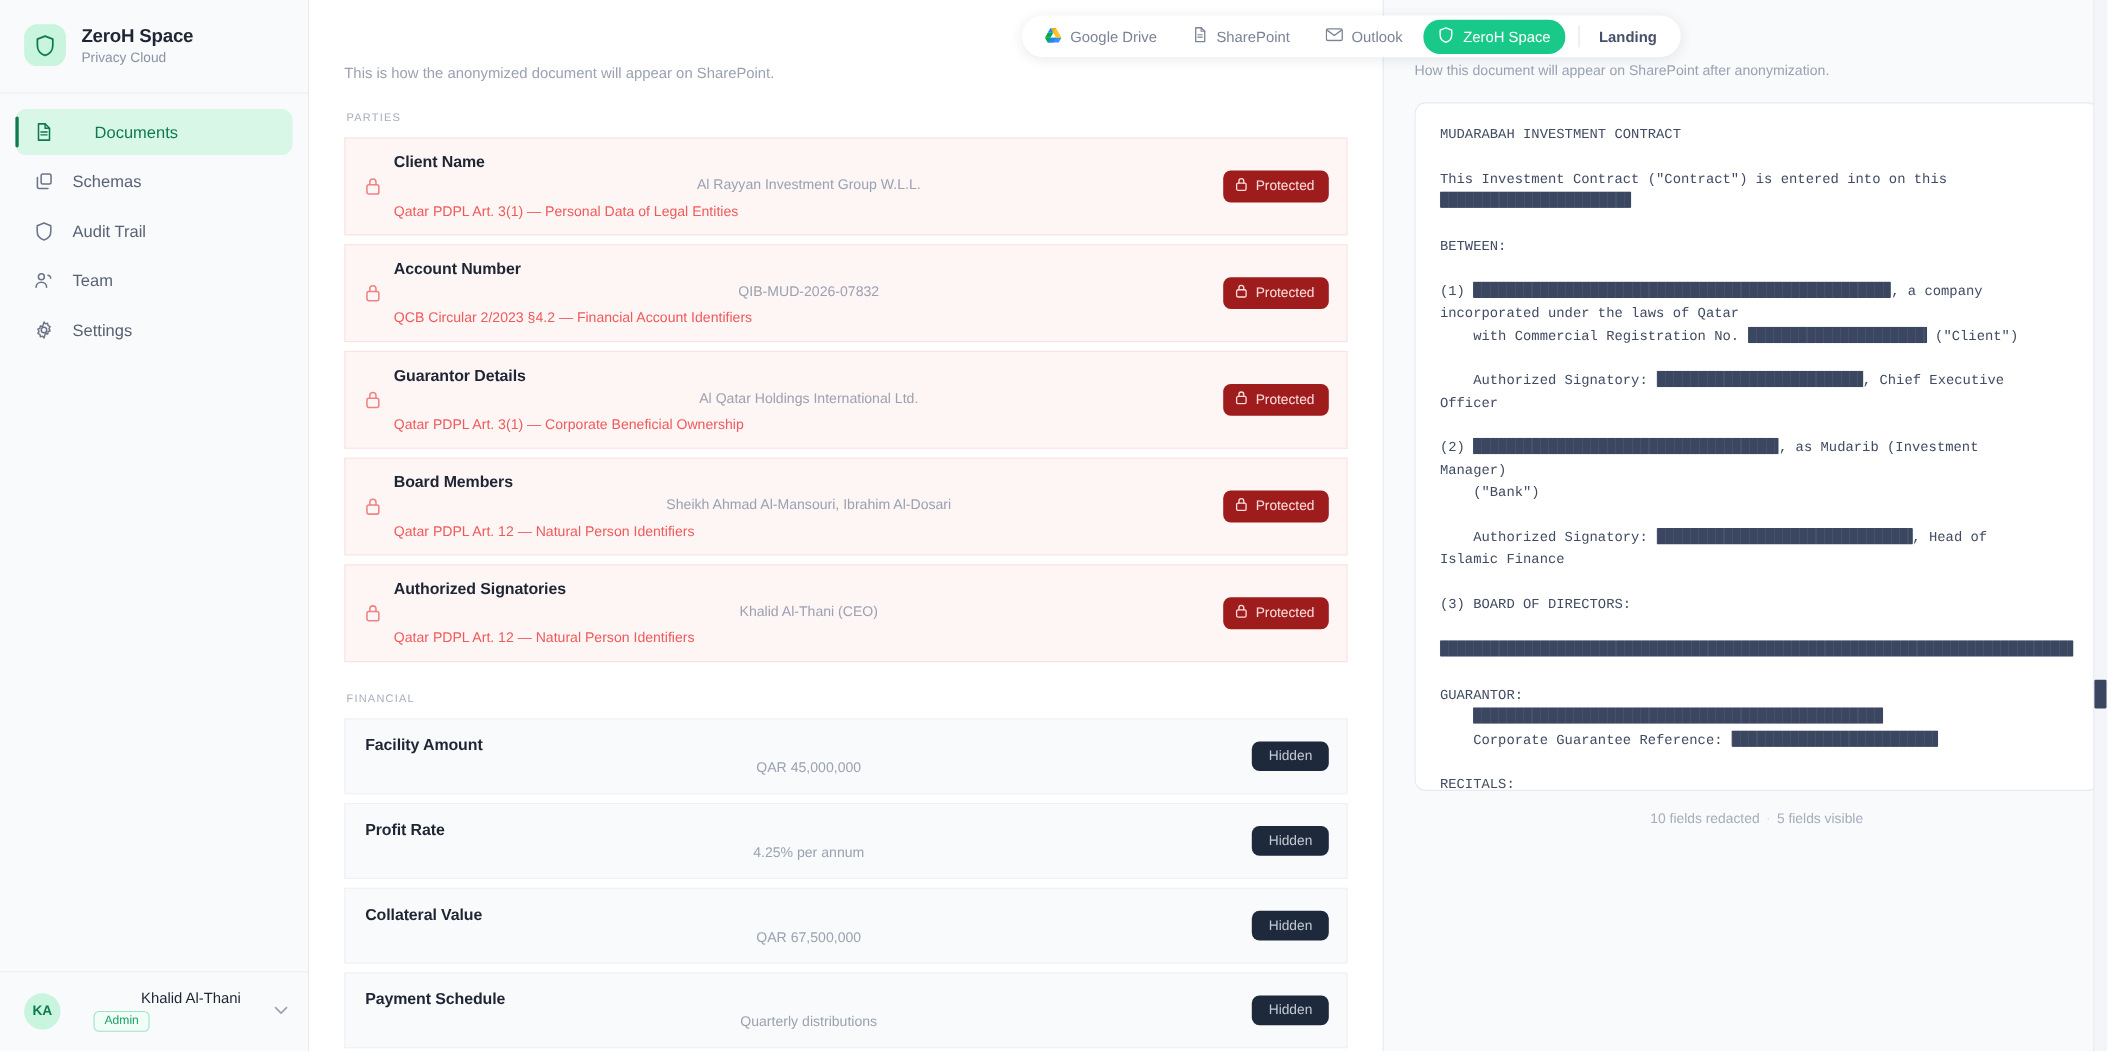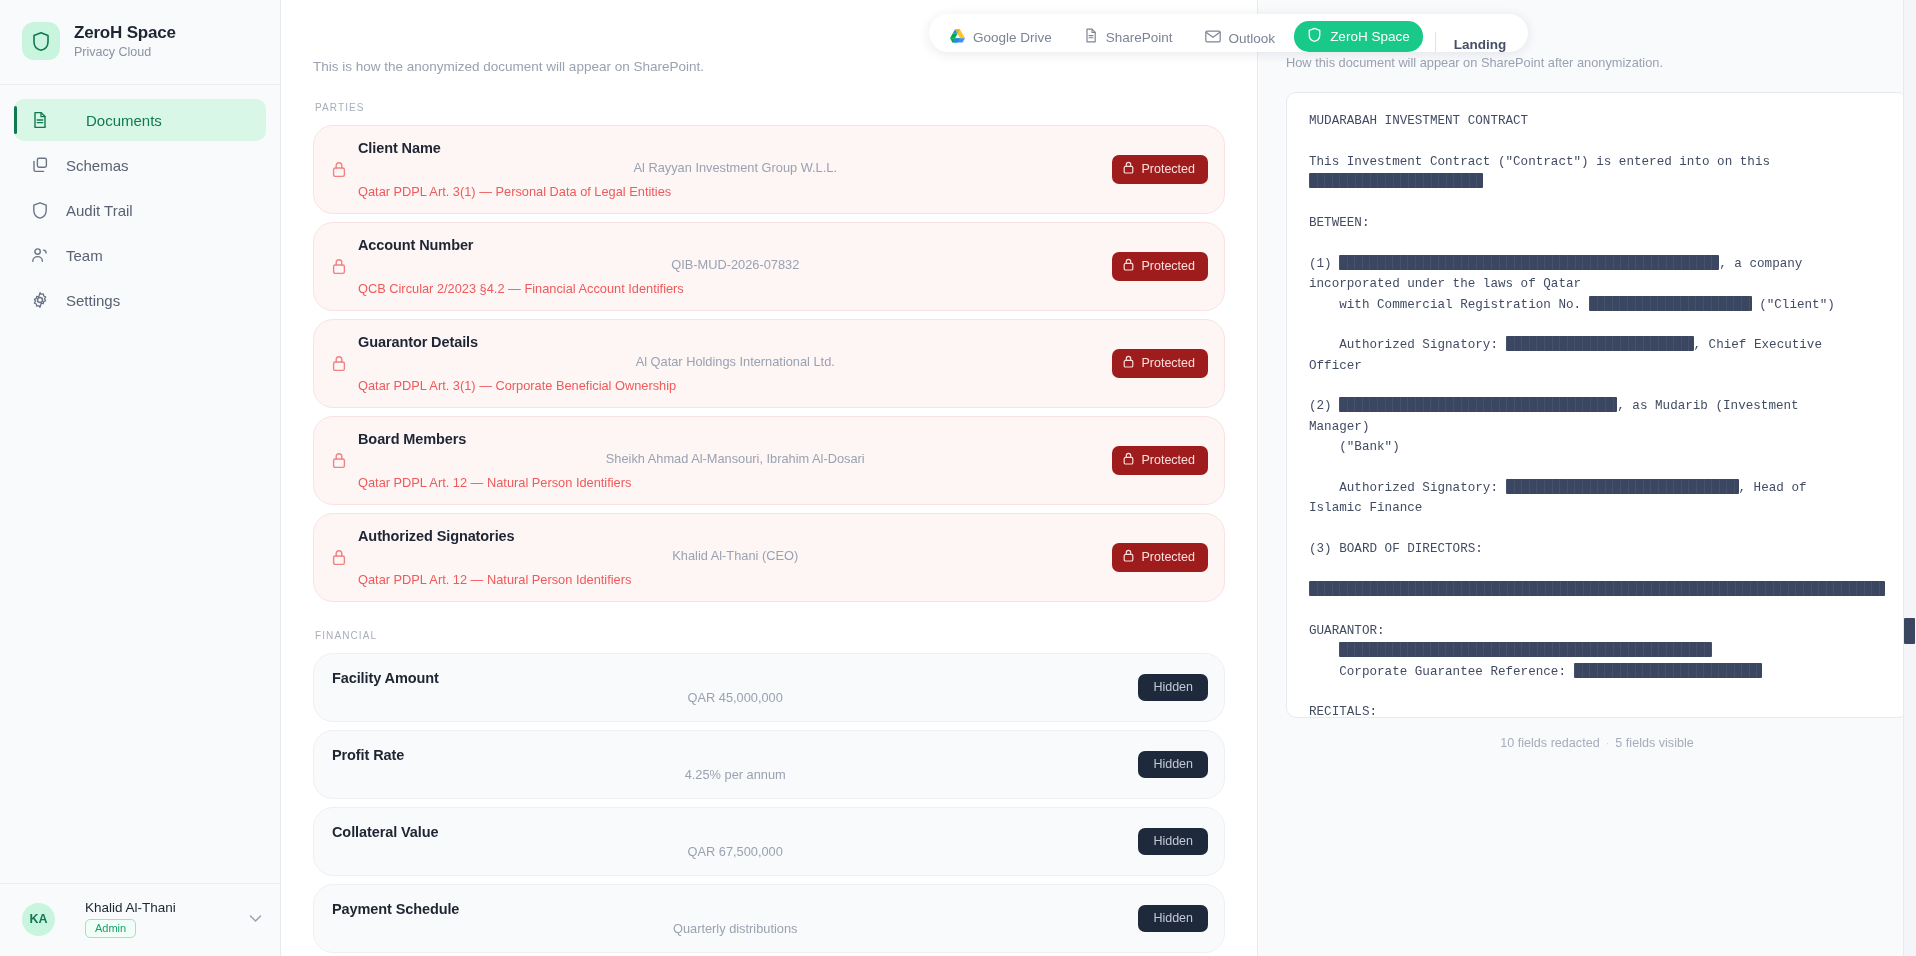--- a/index.html
+++ b/index.html
@@ -81,21 +81,21 @@
     cursor: pointer;
   }
   .avatar {
     width: 33px; height: 33px; border-radius: 50%;
     background: #c9f4dd; color: #0e7a50;
     display:flex; align-items:center; justify-content:center;
     font-size: 12.5px; font-weight: bold;
     flex: 0 0 auto;
   }
   .user-meta { display:flex; flex-direction:column; gap:4px; flex:1 1 auto; }
-  .user-name { font-size: 13.5px; color:#1e2533; }
+  .user-name { font-size: 13.5px; color:#1e2533;text-align:right; }
   .badge-admin {
     align-self:flex-start;
     font-size: 11px; color:#1aa06a;
     border:1px solid #9fe3c4; border-radius:5px;
     padding: 2px 9px 3px 9px;
     background: #f1fdf7;
   }
   .chev { color:#9aa2b1; font-size: 12px; }
 
   
@@ -116,21 +116,21 @@
   .page-title { font-size: 20px; font-weight: bold; color: #1e2533; letter-spacing:-0.3px;text-align:right; }
   .page-sub { font-size: 13.5px; color: #9aa2b1; margin-top: 8px; }
 
   .section-label {
     font-size: 10px; letter-spacing: 1.1px;
     color: #a6adbb; margin: 28px 0 12px 2px;
   }
 
   .card-row {
     display: flex; align-items: center;
-    border-radius: 20px;
+    border-radius: 0;
     margin-bottom: 8px;
     padding: 14px 16px 14px 18px;
     position: relative;
   }
   .card-row.protected {
     background: #fef5f5;
     border: 1px solid #fbe2e2;
   }
   .card-row.hidden-row {
     background: #f9fafb;
@@ -155,21 +155,21 @@
   .pill.hidden-pill { background:#1e293b; color:#c3c9d4; padding: 6px 15px 7px 15px; }
 
   
   .topnav {
     position: absolute;
     left: 648px; top: 14px;
     height: 38px;
     background: #ffffff;
     border-radius: 19px;
     box-shadow: 0 2px 12px rgba(30,40,60,0.10);
-    display: flex; align-items: flex-end;
+    display: flex; align-items: center;
     padding: 0 16px 0 8px;
     gap: 6px;
     z-index: 40;
   }
   .topnav-item {
     display:flex; align-items:center; gap:8px;
     font-size: 13.5px; color:#7b8496;
     padding: 6px 13px; border-radius: 15px;
     cursor: pointer; white-space: nowrap;
   }

